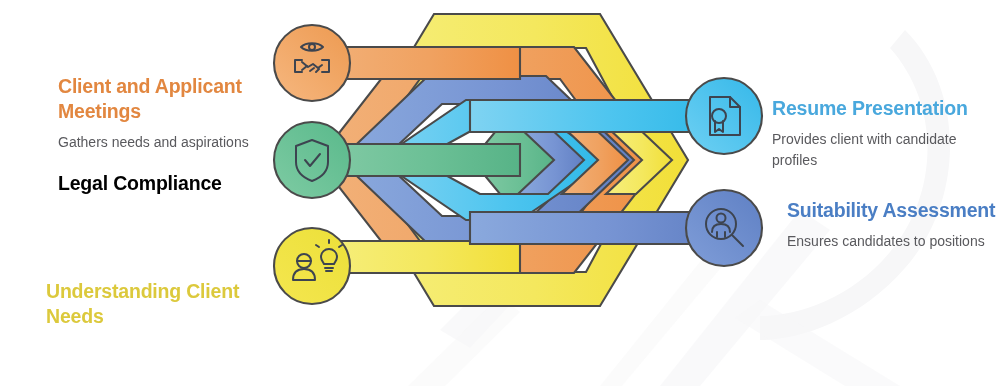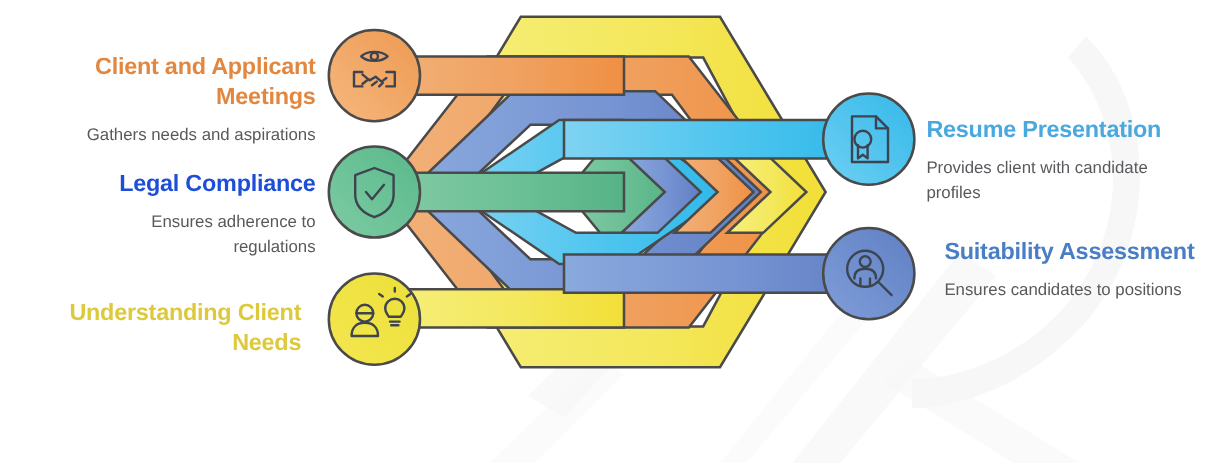--- a/index.html
+++ b/index.html
@@ -29,25 +29,25 @@
     margin:0;
   }
   .desc{
     font-size:14px;
     font-weight:normal;
     line-height:21px;
     color:#59595d;
     margin:0;
   }
 
-  .left-block{text-align:right;width:205px;}
+  .left-block{text-align:left;width:205px;margin-top:30px;}
   .right-block{text-align:left;width:230px;}
 
   .t-orange{color:#e28740;}
-  .t-green {color:#1d4ed8;}
+  .t-green {color:#000000;}
   .t-yellow{color:#dcc93c;}
   .t-lblue {color:#49a8dd;}
   .t-dblue {color:#4a7ec4;}
 
   
   #blk-meetings   {left:58px; top:44px;}
   #blk-legal      {left:58px; top:141px;}
   #blk-needs      {left:46px; top:249px;}
   
   #blk-resume     {left:772px;top:96px;}
@@ -218,21 +218,20 @@
     </g>
   </svg>
 
   <div class="label left-block" id="blk-meetings">
     <p class="title t-orange">Client and Applicant Meetings</p>
     <p class="desc desc-gap">Gathers needs and aspirations</p>
   </div>
 
   <div class="label left-block" id="blk-legal">
     <p class="title t-green">Legal Compliance</p>
-    <p class="desc desc-gap">Ensures adherence to regulations</p>
   </div>
 
   <div class="label left-block" id="blk-needs">
     <p class="title t-yellow">Understanding Client Needs</p>
   </div>
 
   <div class="label right-block" id="blk-resume">
     <p class="title t-lblue">Resume Presentation</p>
     <p class="desc desc-gap">Provides client with candidate profiles</p>
   </div>

